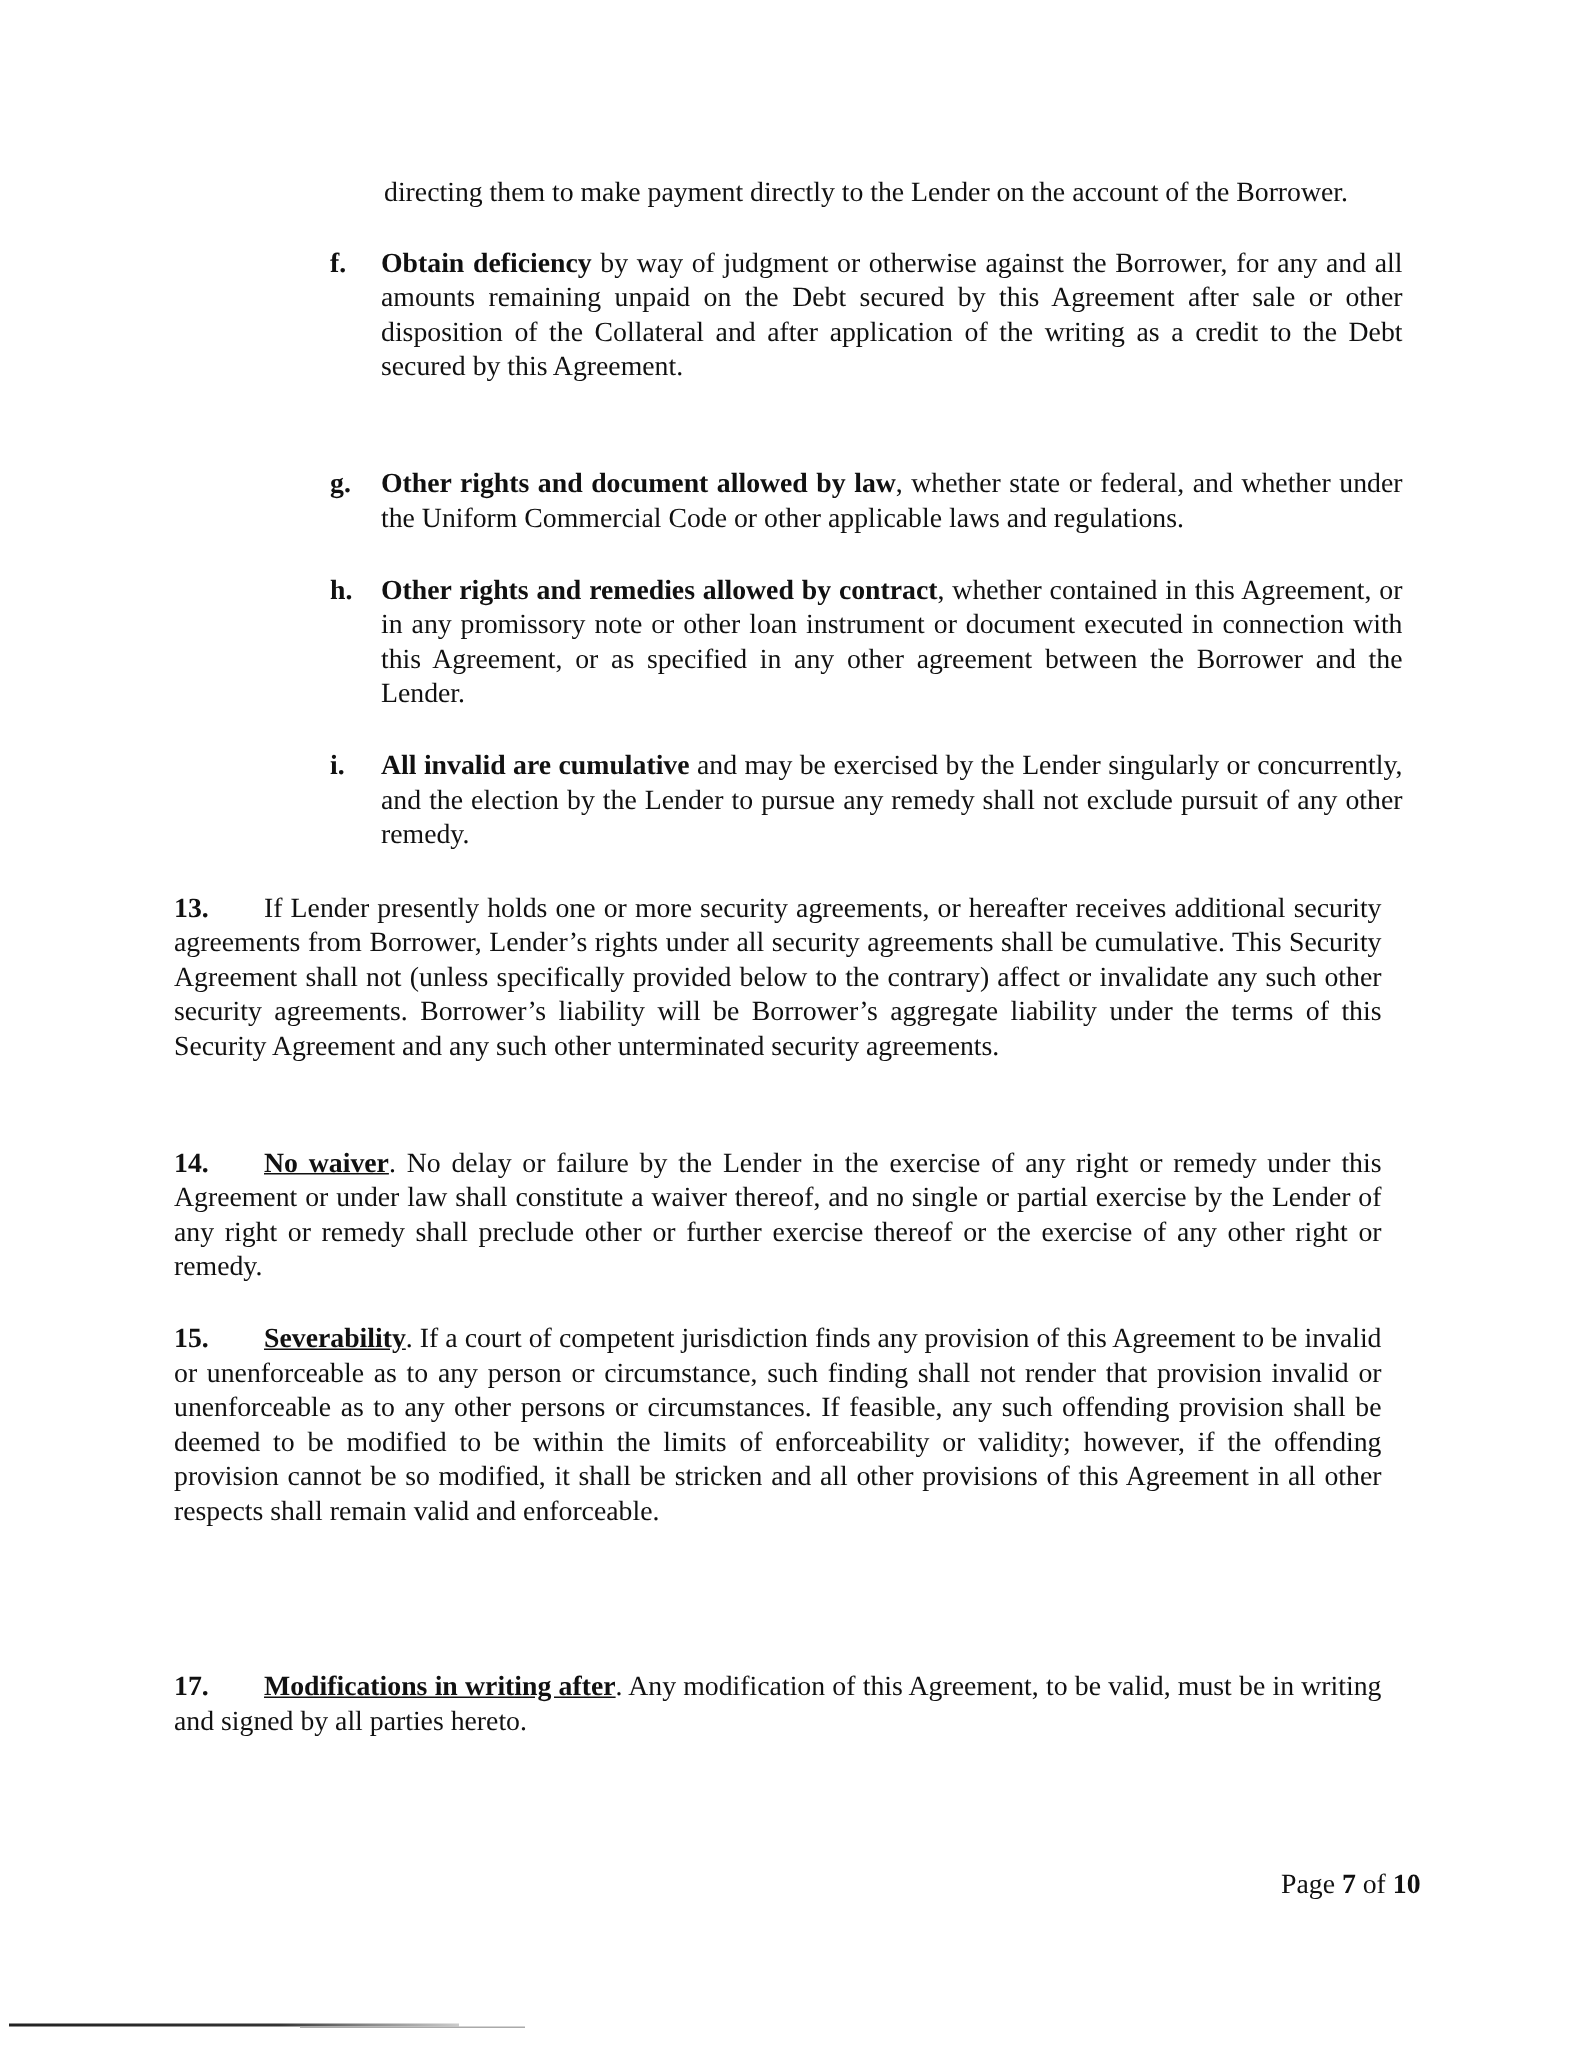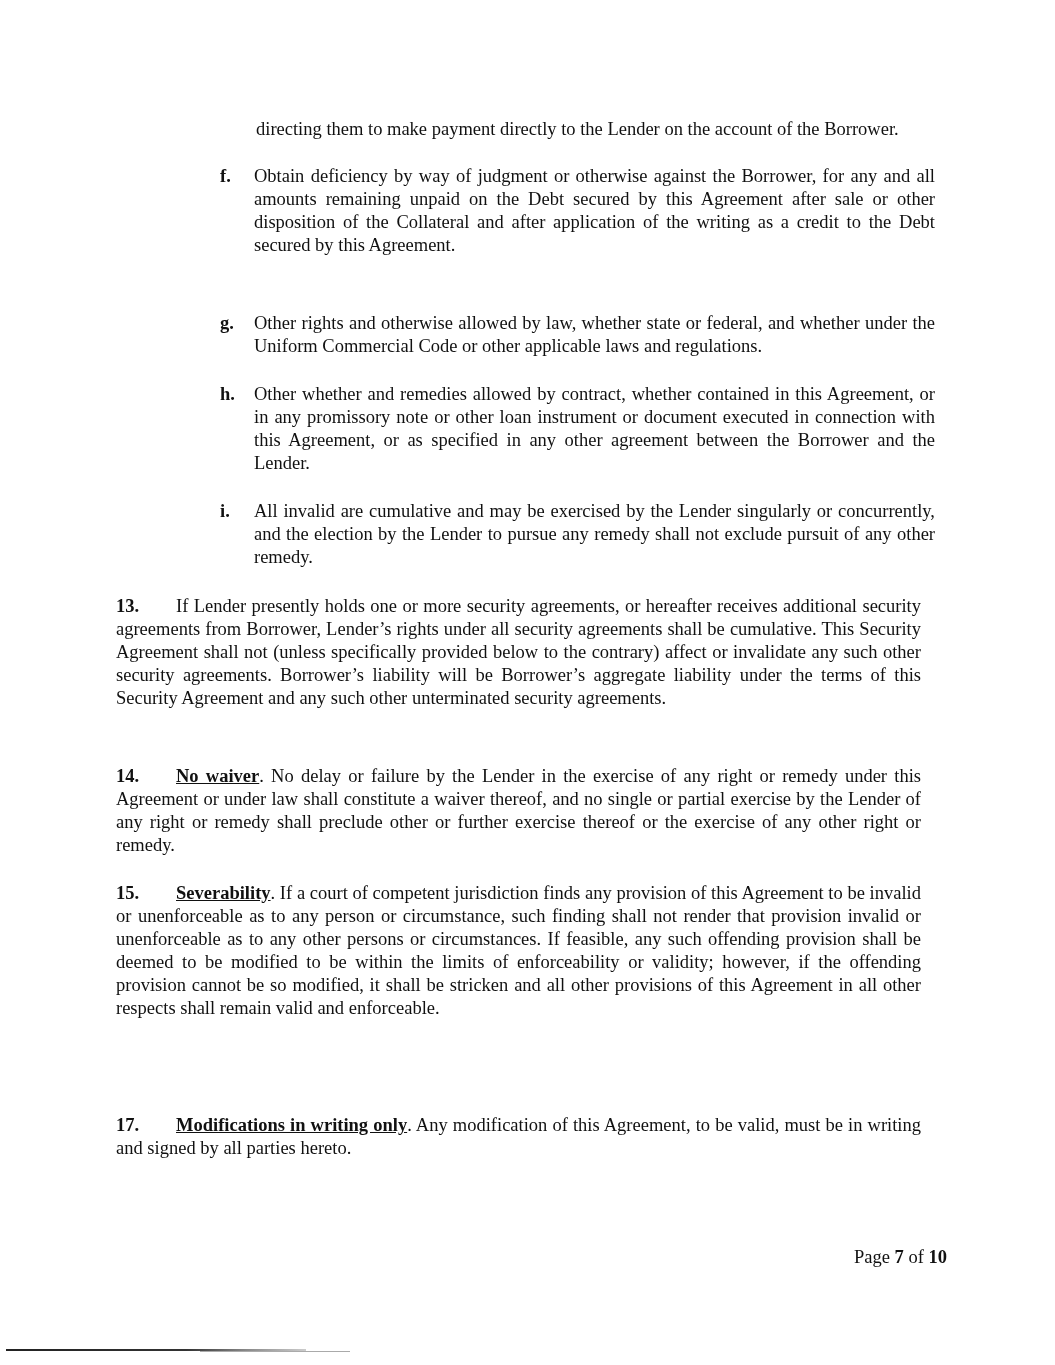--- a/index.html
+++ b/index.html
@@ -13,21 +13,21 @@
   .sub {
     position: absolute; left: 220px; width: 715px;
   }
   .sub .letter {
     position: absolute; left: 0; top: 0; font-weight: bold;
   }
   .sub .body { margin-left: 34px; }
   .cont { position: absolute; left: 256px; width: 679px; top: 118px; }
   .para { position: absolute; left: 116px; width: 805px; }
   .num { font-weight: bold; display: inline-block; width: 60px; }
-  b { font-weight: normal; }
+  b { font-weight: bold; }
   .ul { font-weight: bold; text-decoration: underline; }
   .footer {
     position: absolute; left: 822px; top: 1247px; font-size: 18.5px; margin-left: 32px;
   }
   .footer b { font-weight: bold; }
   .scan-line {
     position: absolute; left: 6px; top: 1349px; width: 300px; height: 2px;
     background: linear-gradient(to right, #222 0%, #333 60%, #888 80%, #ccc 100%);
   }
   .scan-line2 {
@@ -42,26 +42,26 @@
 
   <div class="cont text">directing them to make payment directly to the Lender on the account of the Borrower.</div>
 
   <div class="sub text" style="top:165px;">
     <span class="letter">f.</span>
     <div class="body"><b>Obtain deficiency</b><span> by way of judgment or otherwise against the Borrower, for any and all amounts remaining unpaid on the Debt secured by this Agreement after sale or other disposition of the Collateral and after application of the writing as a credit to the Debt secured by this Agreement.</span></div>
   </div>
 
   <div class="sub text" style="top:312px;">
     <span class="letter">g.</span>
-    <div class="body"><b>Other rights and otherwise allowed by law</b><span>, whether state or federal, and whether under the Uniform Commercial Code or other applicable laws and regulations.</span></div>
+    <div class="body"><b>Other rights and document allowed by law</b><span>, whether state or federal, and whether under the Uniform Commercial Code or other applicable laws and regulations.</span></div>
   </div>
 
   <div class="sub text" style="top:383px;">
     <span class="letter">h.</span>
-    <div class="body"><b>Other whether and remedies allowed by contract</b><span>, whether contained in this Agreement, or in any promissory note or other loan instrument or document executed in connection with this Agreement, or as specified in any other agreement between the Borrower and the Lender.</span></div>
+    <div class="body"><b>Other rights and remedies allowed by contract</b><span>, whether contained in this Agreement, or in any promissory note or other loan instrument or document executed in connection with this Agreement, or as specified in any other agreement between the Borrower and the Lender.</span></div>
   </div>
 
   <div class="sub text" style="top:500px;">
     <span class="letter">i.</span>
     <div class="body"><b>All invalid are cumulative</b><span> and may be exercised by the Lender singularly or concurrently, and the election by the Lender to pursue any remedy shall not exclude pursuit of any other remedy.</span></div>
   </div>
 
   <div class="para text" style="top:595px;">
     <span class="num">13.</span><span>If Lender presently holds one or more security agreements, or hereafter receives additional security agreements from Borrower, Lender’s rights under all security agreements shall be cumulative.  This Security Agreement shall not (unless specifically provided below to the contrary) affect or invalidate any such other security agreements.  Borrower’s liability will be Borrower’s aggregate liability under the terms of this Security Agreement and any such other unterminated security agreements.</span>
   </div>
@@ -69,21 +69,21 @@
   <div class="para text" style="top:765px;">
     <span class="num">14.</span><span class="ul">No waiver</span><span>.  No delay or failure by the Lender in the exercise of any right or remedy under this Agreement or under law shall constitute a waiver thereof, and no single or partial exercise by the Lender of any right or remedy shall preclude other or further exercise thereof or the exercise of any other right or remedy.</span>
   </div>
 
   <div class="para text" style="top:882px;">
     <span class="num">15.</span><span class="ul">Severability</span><span>. If a court of competent jurisdiction finds any provision of this Agreement to be invalid or unenforceable as to any person or circumstance, such finding shall not render that provision invalid or unenforceable as to any other persons or circumstances. If feasible, any such offending provision shall be deemed to be modified to be within the limits of enforceability or validity; however, if the offending provision cannot be so modified, it shall be stricken and all other provisions of this Agreement in all other respects shall remain valid and enforceable.</span>
   </div>
 
 
   <div class="para text" style="top:1114px;">
-    <span class="num">17.</span><span class="ul">Modifications in writing only</span><span>.  Any modification of this Agreement, to be valid, must be in writing and signed by all parties hereto.</span>
+    <span class="num">17.</span><span class="ul">Modifications in writing after</span><span>.  Any modification of this Agreement, to be valid, must be in writing and signed by all parties hereto.</span>
   </div>
 
   <div class="footer">
     <span>Page</span>
     <b>7</b>
     <span>of</span>
     <b>10</b>
   </div>
 
   <div class="scan-line"></div>

